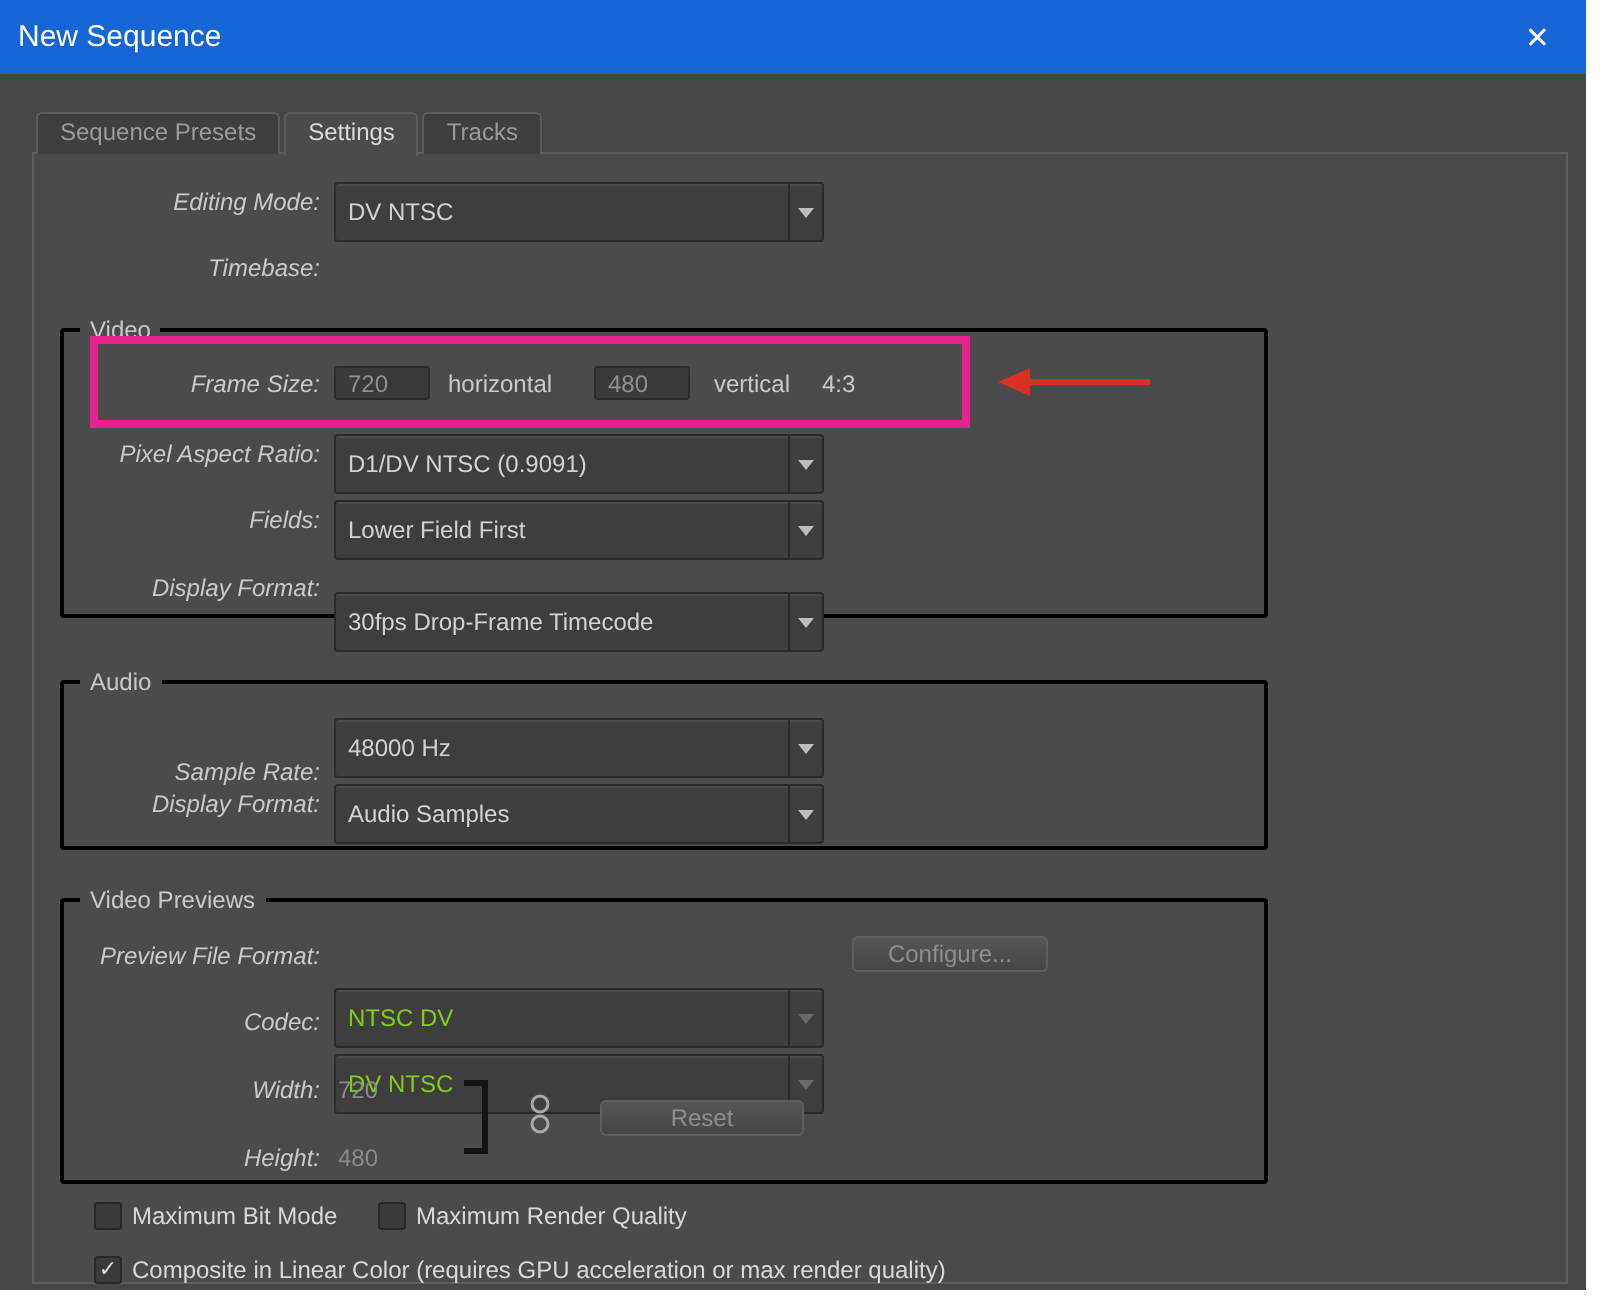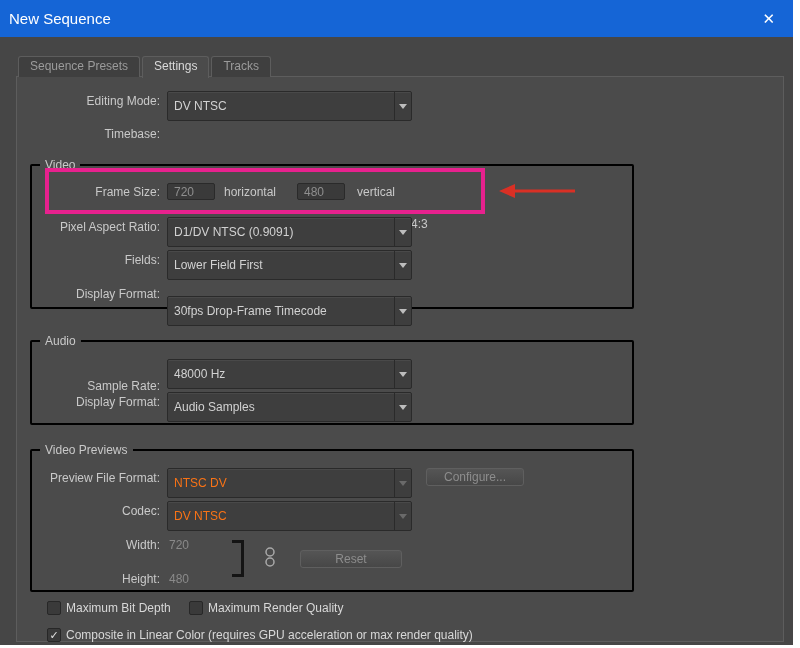--- a/index.html
+++ b/index.html
@@ -13,32 +13,32 @@
   .titlebar{position:absolute;left:0;top:0;width:100%;height:37px;background:var(--titlebar);display:flex;align-items:center;}
   .title-text{color:#ffffff;font-size:15px;padding-left:9px;}
   .close-btn{position:absolute;right:12px;top:0;height:37px;display:flex;align-items:center;color:#ffffff;font-size:15px;cursor:default;padding:0 6px;}
   
   .tabs{position:absolute;left:18px;top:56px;display:flex;z-index:3;}
   .tab{font-size:12px;color:#9b9b9b;background:#3f3f3f;border:1px solid #5d5d5d;border-bottom:none;border-radius:3px 3px 0 0;padding:3px 11px 4px 11px;margin-right:2px;height:13px;line-height:13px;}
   .tab.active{background:#4b4b4b;color:#dadada;padding-bottom:5px;margin-bottom:-1px;}
   
   .panel{position:absolute;left:16px;top:76px;width:768px;height:566px;background:#4b4b4b;border:1px solid #5d5d5d;box-sizing:border-box;}
   
-  .flabel{position:absolute;color:#c9c9c9;font-size:12px;white-space:nowrap;}
+  .flabel{position:absolute;color:#c9c9c9;font-size:12px;white-space:nowrap;font-style:italic;}
   .flabel.r{left:30px;width:130px;text-align:right;}
   .smalltext{position:absolute;color:#c9c9c9;font-size:12px;white-space:nowrap;}
   
   .group{position:absolute;left:30px;width:604px;border:2px solid #000000;border-radius:2px;box-sizing:border-box;}
   .group-label{position:absolute;top:-8px;left:8px;background:#4b4b4b;padding:0 5px;font-size:12px;color:#c9c9c9;}
   
   .dropdown{position:absolute;left:167px;width:245px;height:30px;background:#3e3e3e;border:1px solid #2a2a2a;border-radius:2px;box-sizing:border-box;display:flex;align-items:center;color:#d2d2d2;font-size:12px;box-shadow:inset 0 1px 0 rgba(255,255,255,0.06);}
   .dropdown .dd-text{flex:1;padding:0 6px;white-space:nowrap;overflow:hidden;}
   .dropdown .dd-btn{width:16px;align-self:stretch;border-left:1px solid #2a2a2a;display:flex;align-items:center;justify-content:center;}
   .tri{width:0;height:0;border-left:4px solid transparent;border-right:4px solid transparent;border-top:5px solid #bdbdbd;}
-  .dropdown.disabled{color:#f97316;}
+  .dropdown.disabled{color:#84cc16;margin-top:26px;}
   .dropdown.disabled .tri{border-top-color:#6a6a6a;}
   
   .textbox{position:absolute;width:48px;height:17px;background:#3a3a3a;border:1px solid #2a2a2a;border-radius:2px;box-sizing:border-box;color:#8f8f8f;font-size:12px;display:flex;align-items:center;padding:0 6px;}
   
   .btn{position:absolute;height:18px;background:linear-gradient(#555555,#474747);border:1px solid #5f5f5f;border-radius:3px;color:#8d8d8d;font-size:12px;display:flex;align-items:center;justify-content:center;box-sizing:border-box;}
   
   .checkbox{position:absolute;width:12px;height:12px;background:#3a3a3a;border:1px solid #272727;border-radius:2px;box-sizing:content-box;display:flex;align-items:center;justify-content:center;color:#e3e3e3;font-size:11px;line-height:11px;}
   .cb-label{position:absolute;color:#d8d8d8;font-size:12px;white-space:nowrap;}
   .dimvalue{position:absolute;color:#8a8a8a;font-size:12px;}
   
@@ -82,21 +82,21 @@
 
   <div class="group" style="top:164px;height:145px;">
     <span class="group-label">Video</span>
   </div>
 
   <div class="flabel r" style="top:185px;">Frame Size:</div>
   <div class="textbox" style="left:167px;top:183px;">720</div>
   <div class="smalltext" style="left:224px;top:185px;">horizontal</div>
   <div class="textbox" style="left:297px;top:183px;">480</div>
   <div class="smalltext" style="left:357px;top:185px;">vertical</div>
-  <div class="smalltext" style="left:411px;top:185px;margin-top:32px;">4:3</div>
+  <div class="smalltext" style="left:411px;top:185px;">4:3</div>
 
   <div class="highlight-box"></div>
   <svg class="arrow-svg" width="85" height="20">
     <line class="arrow-line" x1="18" y1="10" x2="80" y2="10"></line>
     <polygon class="arrow-head" points="4,10 20,3 20,17"></polygon>
   </svg>
 
   <div class="flabel r" style="top:220px;">Pixel Aspect Ratio:</div>
   <div class="dropdown" style="top:217px;">
     <span class="dd-text">D1/DV NTSC (0.9091)</span>
@@ -168,21 +168,21 @@
   <div class="dimvalue" style="left:169px;top:572px;">480</div>
 
   <div class="bracket"></div>
   <svg class="link-icon" width="12" height="24">
     <circle cx="6" cy="7" r="4" fill="none" stroke="#a9a9a9" stroke-width="1.5"></circle>
     <circle cx="6" cy="17" r="4" fill="none" stroke="#a9a9a9" stroke-width="1.5"></circle>
   </svg>
   <div class="btn" style="left:300px;top:550px;width:102px;">Reset</div>
 
   <div class="checkbox" style="left:47px;top:601px;"></div>
-  <div class="cb-label" style="left:66px;top:601px;">Maximum Bit Depth</div>
+  <div class="cb-label" style="left:66px;top:601px;">Maximum Bit Mode</div>
 
   <div class="checkbox" style="left:189px;top:601px;"></div>
   <div class="cb-label" style="left:208px;top:601px;">Maximum Render Quality</div>
 
   <div class="checkbox" style="left:47px;top:628px;">
     <span>✓</span>
   </div>
   <div class="cb-label" style="left:66px;top:628px;">Composite in Linear Color (requires GPU acceleration or max render quality)</div>
 
 </div>

